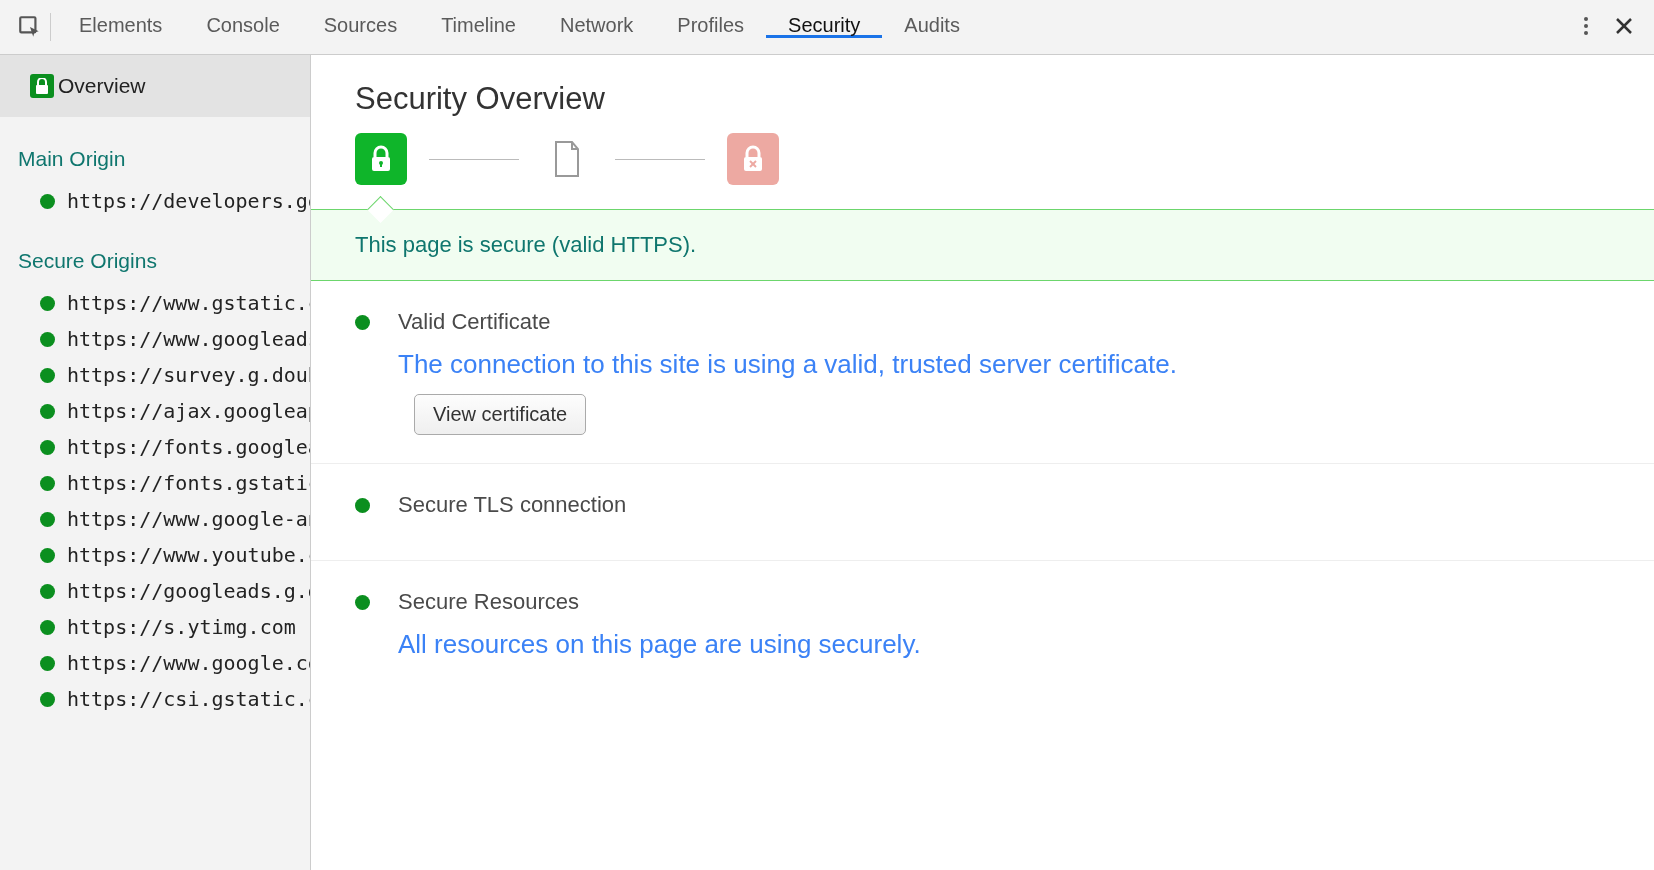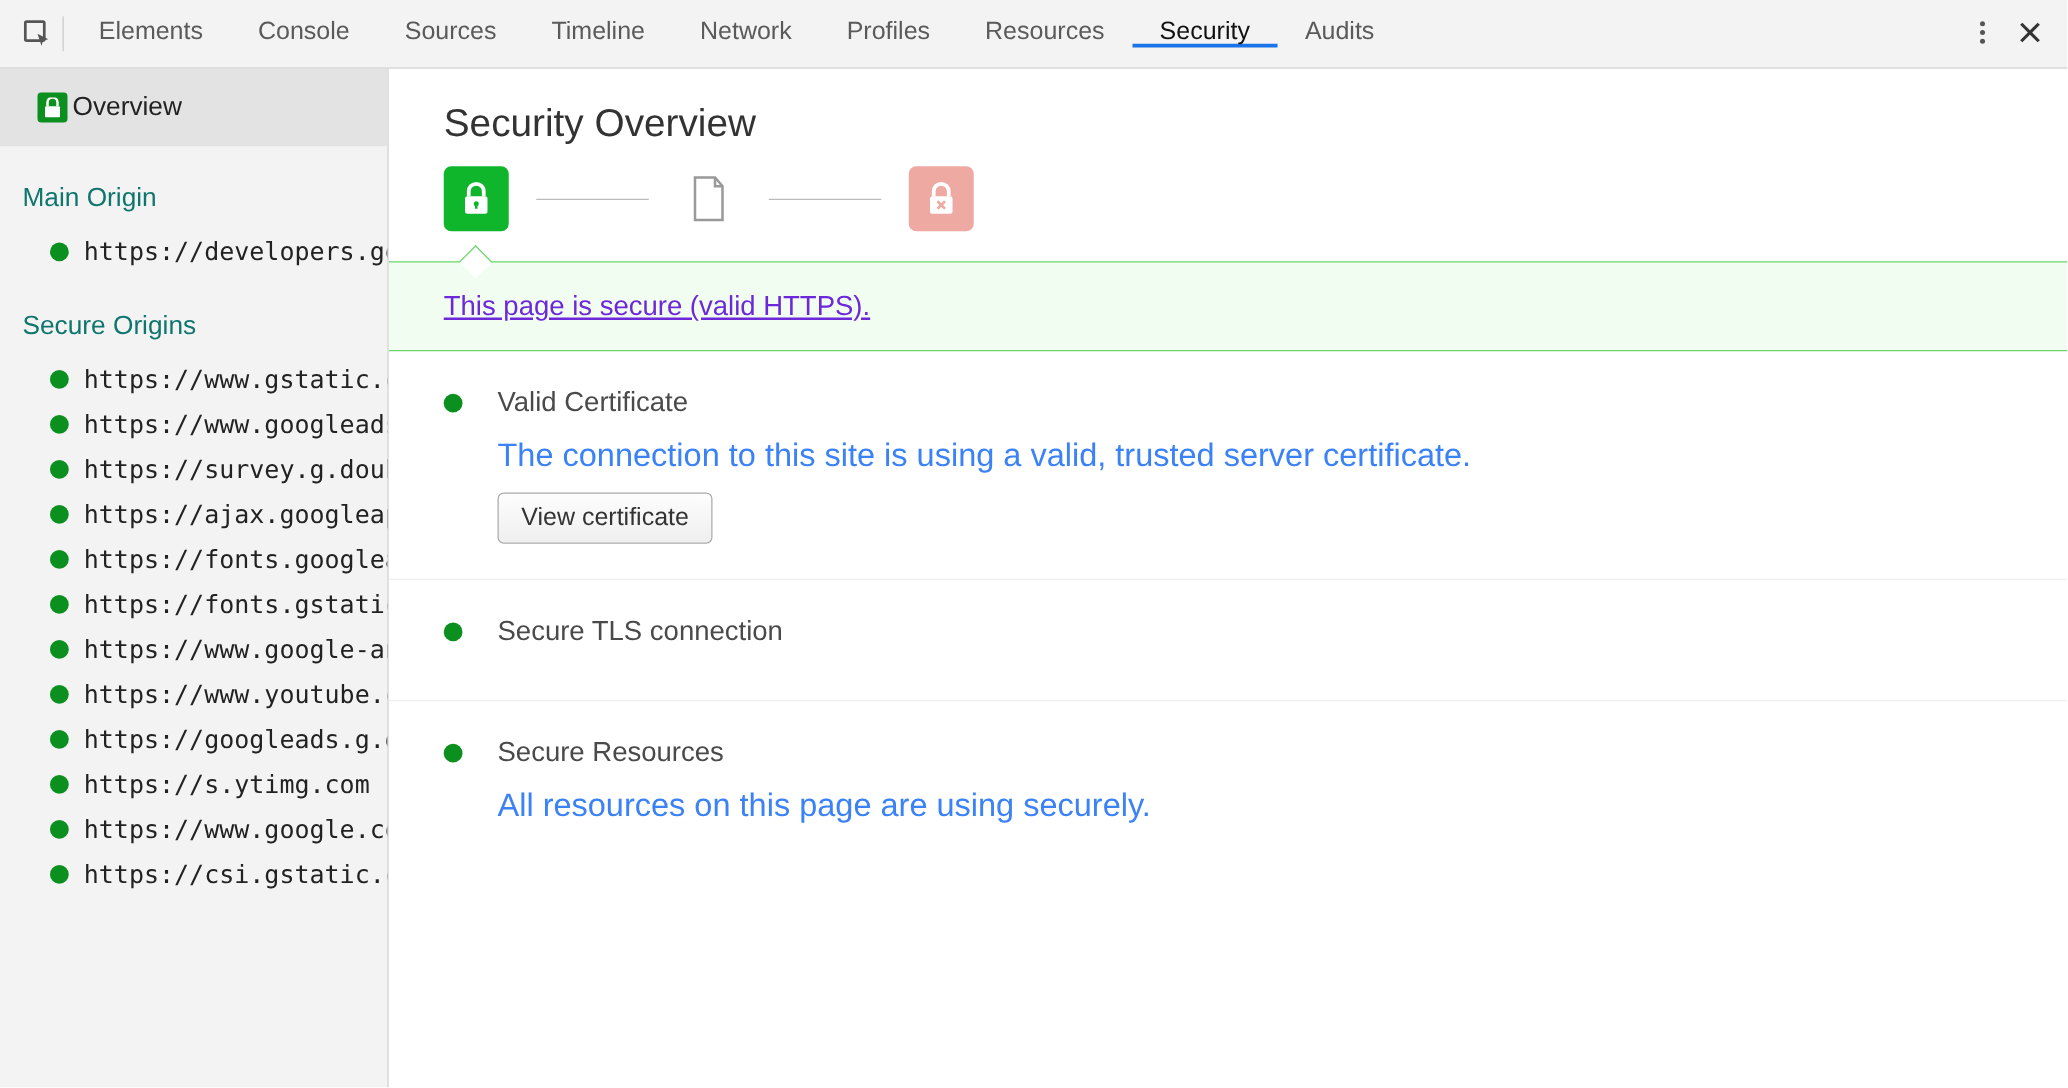--- a/index.html
+++ b/index.html
@@ -153,23 +153,22 @@
   display: flex;
   align-items: center;
   justify-content: center;
 }
 .banner {
   background: #f1fdf1;
   border-top: 1px solid #6cd66c;
   border-bottom: 1px solid #6cd66c;
   padding: 22px 44px;
   font-size: 22px;
-  color: #6d28d9;
+  color: #0f766e;
   position: relative;
-  text-decoration: underline;
 }
 .banner::before {
   content: '';
   position: absolute;
   top: -10px;
   left: 60px;
   width: 18px;
   height: 18px;
   background: #fff;
   border-left: 1px solid #6cd66c;
@@ -195,41 +194,41 @@
   margin-bottom: 14px;
 }
 .view-cert-btn {
   font-size: 20px;
   padding: 8px 18px;
   background: linear-gradient(#fdfdfd, #efefef);
   border: 1px solid #aaa;
   border-radius: 5px;
   color: #333;
   cursor: pointer;
+  margin-left: 16px;
 }
 </style>
 </head>
 <body>
 
 <div class="devtools-toolbar">
   <div class="toolbar-left-icon">
     <svg width="26" height="26" viewBox="0 0 24 24" fill="none" stroke="#555" stroke-width="2">
       <rect x="3" y="3" width="14" height="14" rx="1"></rect>
       <path d="M12 12 L20 16 L16 17 L15 21 Z" fill="#555" stroke="none"></path>
     </svg>
   </div>
   <div class="toolbar-separator"></div>
   <div class="tab-strip" id="tab-strip">
       <div class="tab">Elements</div>
       <div class="tab">Console</div>
       <div class="tab">Sources</div>
       <div class="tab">Timeline</div>
       <div class="tab">Network</div>
       <div class="tab">Profiles</div>
-      <div class="tab">Resources</div>
       <div class="tab active">Security</div>
       <div class="tab">Audits</div>
     </div>
   <div class="toolbar-right">
     <span>
       <svg width="8" height="24" viewBox="0 0 6 24" fill="#555">
           <circle cx="3" cy="5" r="2"></circle>
           <circle cx="3" cy="12" r="2"></circle>
           <circle cx="3" cy="19" r="2"></circle>
         </svg>

